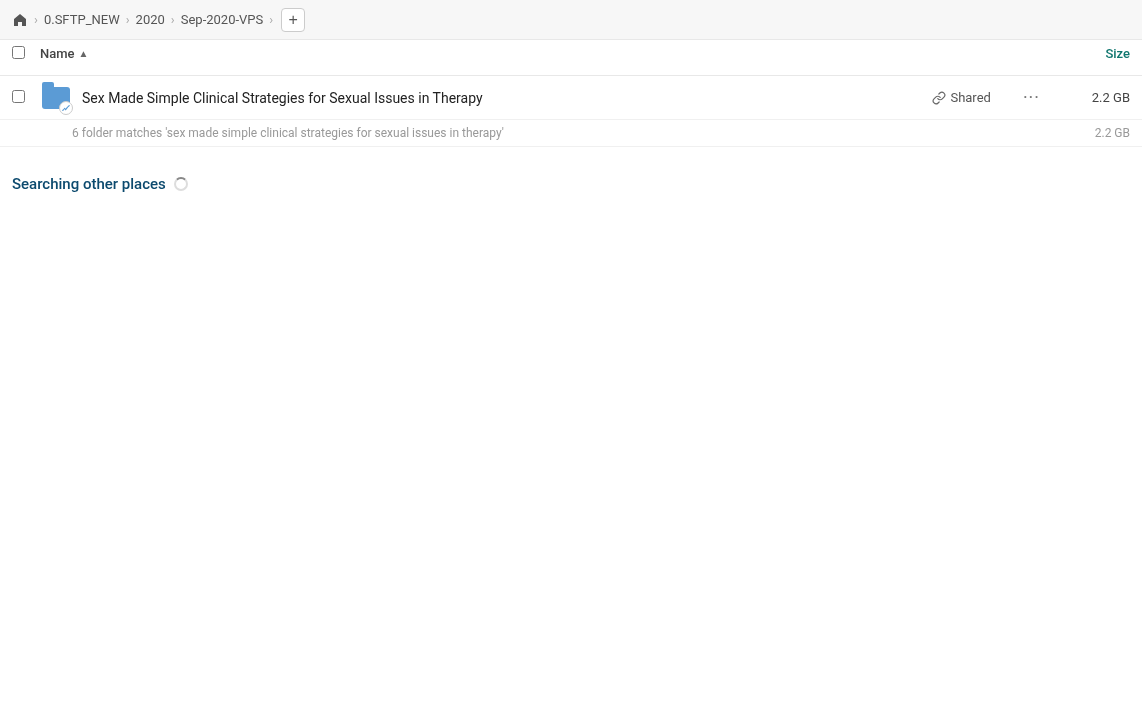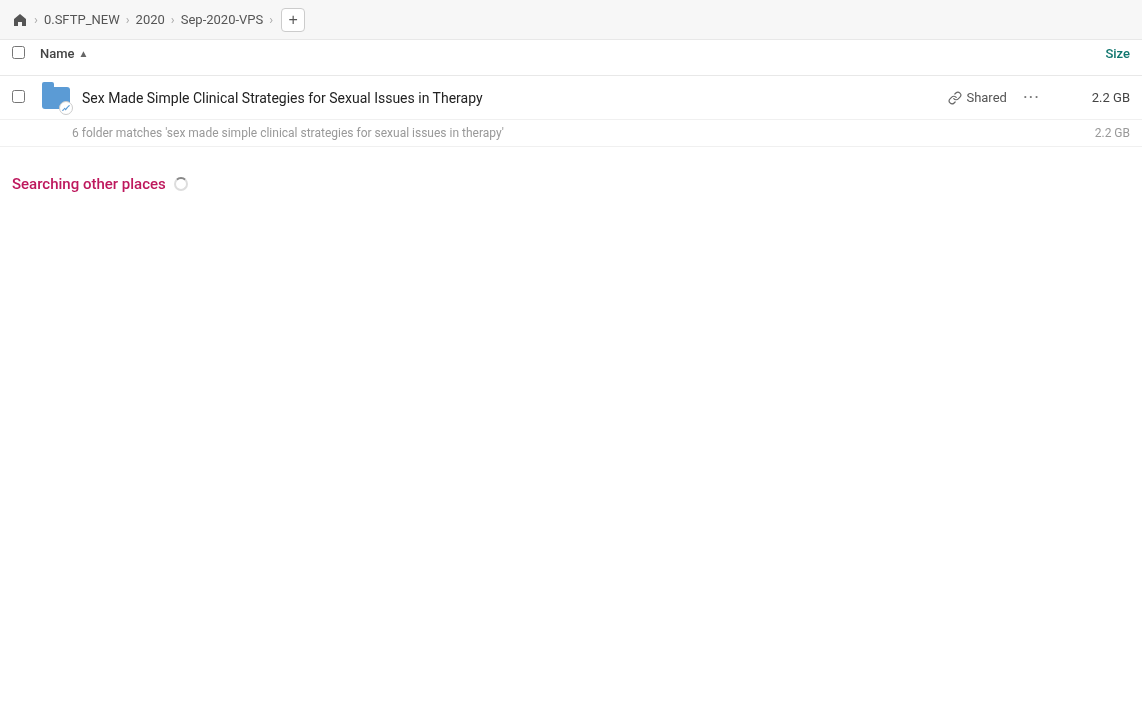--- a/index.html
+++ b/index.html
@@ -187,21 +187,21 @@
       font-size: 14px;
       color: #222;
       white-space: nowrap;
       overflow: hidden;
       text-overflow: ellipsis;
     }
 
     .file-actions {
       display: flex;
       align-items: center;
-      gap: 12px;
+      gap: 28px;
       margin-right: 16px;
     }
 
     .shared-badge {
       display: flex;
       align-items: center;
       gap: 4px;
       color: #555;
       font-size: 13px;
     }
@@ -247,21 +247,21 @@
     .searching-section {
       padding: 28px 12px 12px 12px;
       display: flex;
       align-items: center;
       gap: 8px;
     }
 
     .searching-title {
       font-size: 15px;
       font-weight: 500;
-      color: #be185d;
+      color: #0c4a6e;
     }
 
     .spinner {
       width: 14px;
       height: 14px;
       border: 2px solid #ddd;
       border-top-color: #888;
       border-radius: 50%;
       animation: spin 1s linear infinite;
     }

